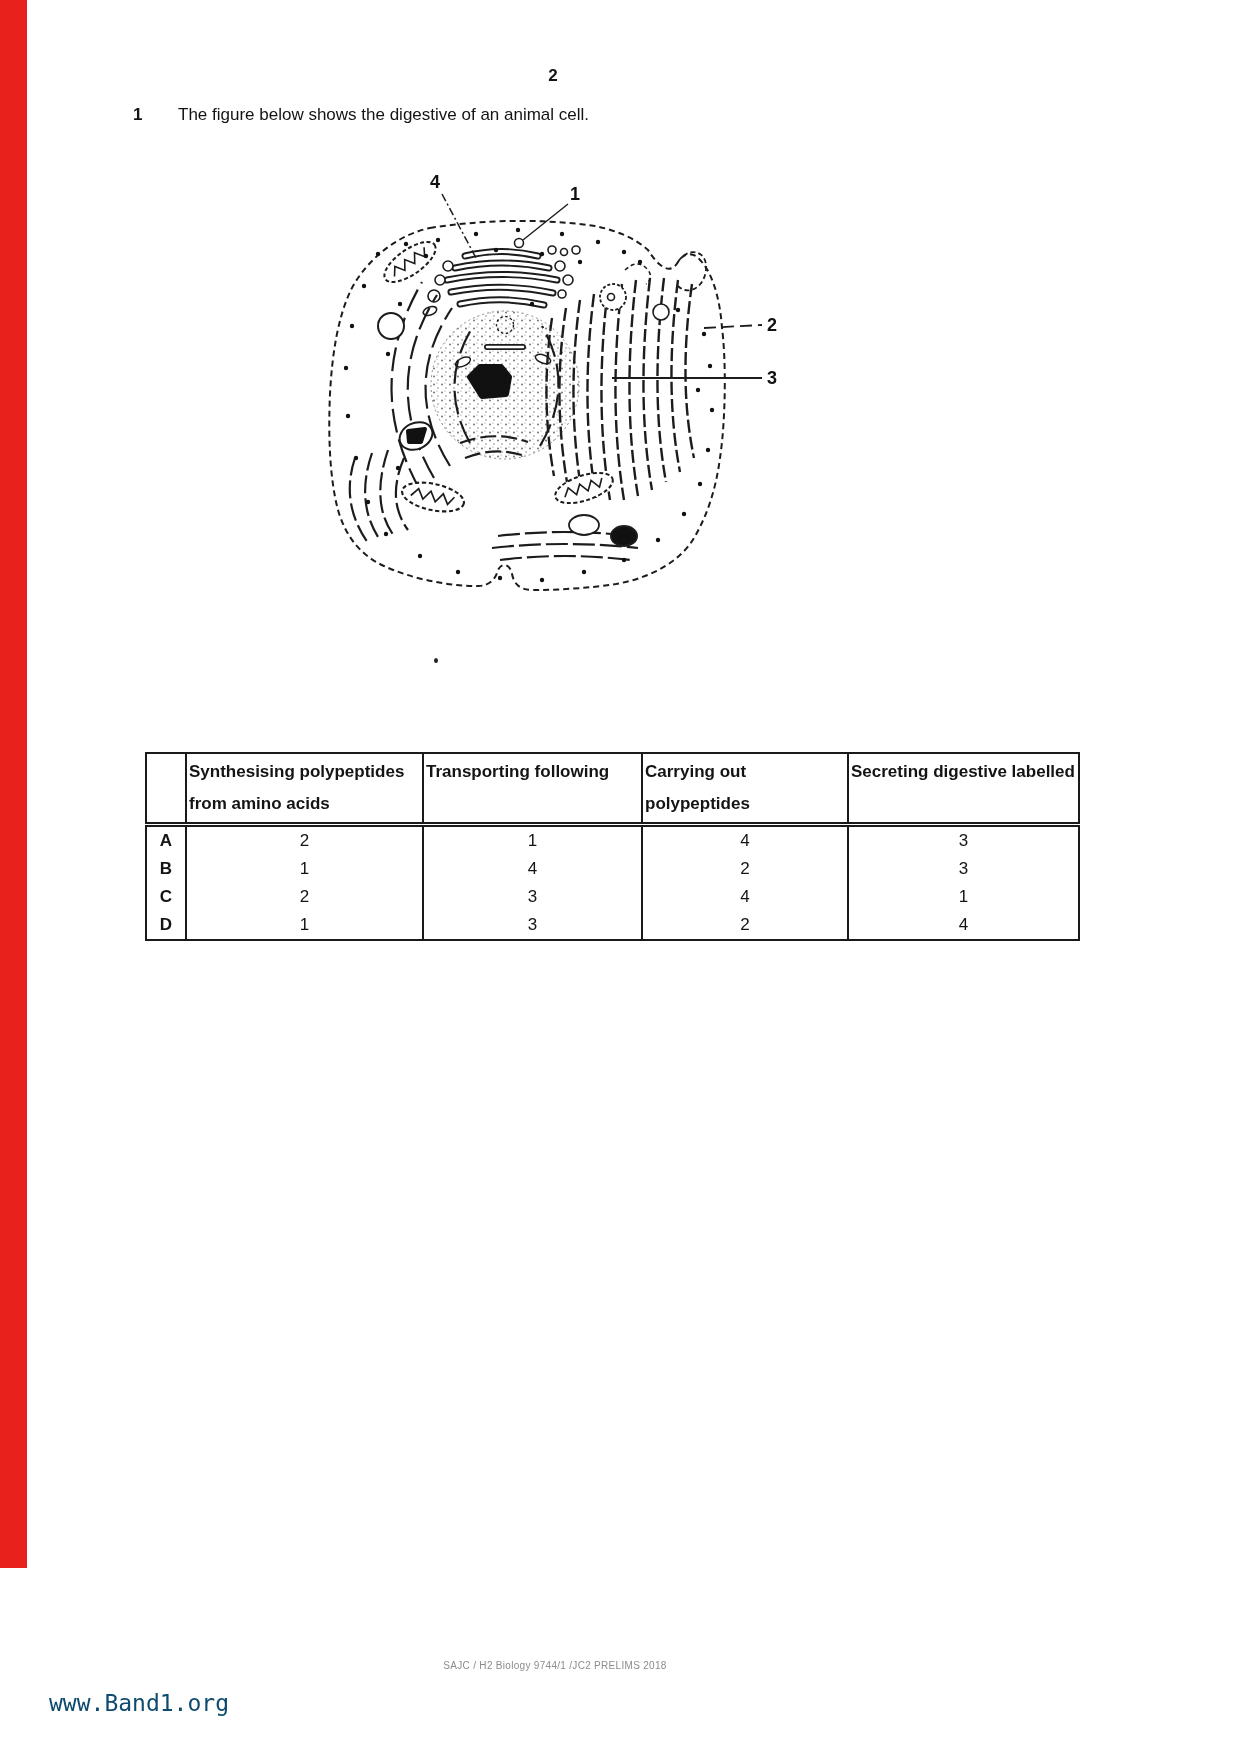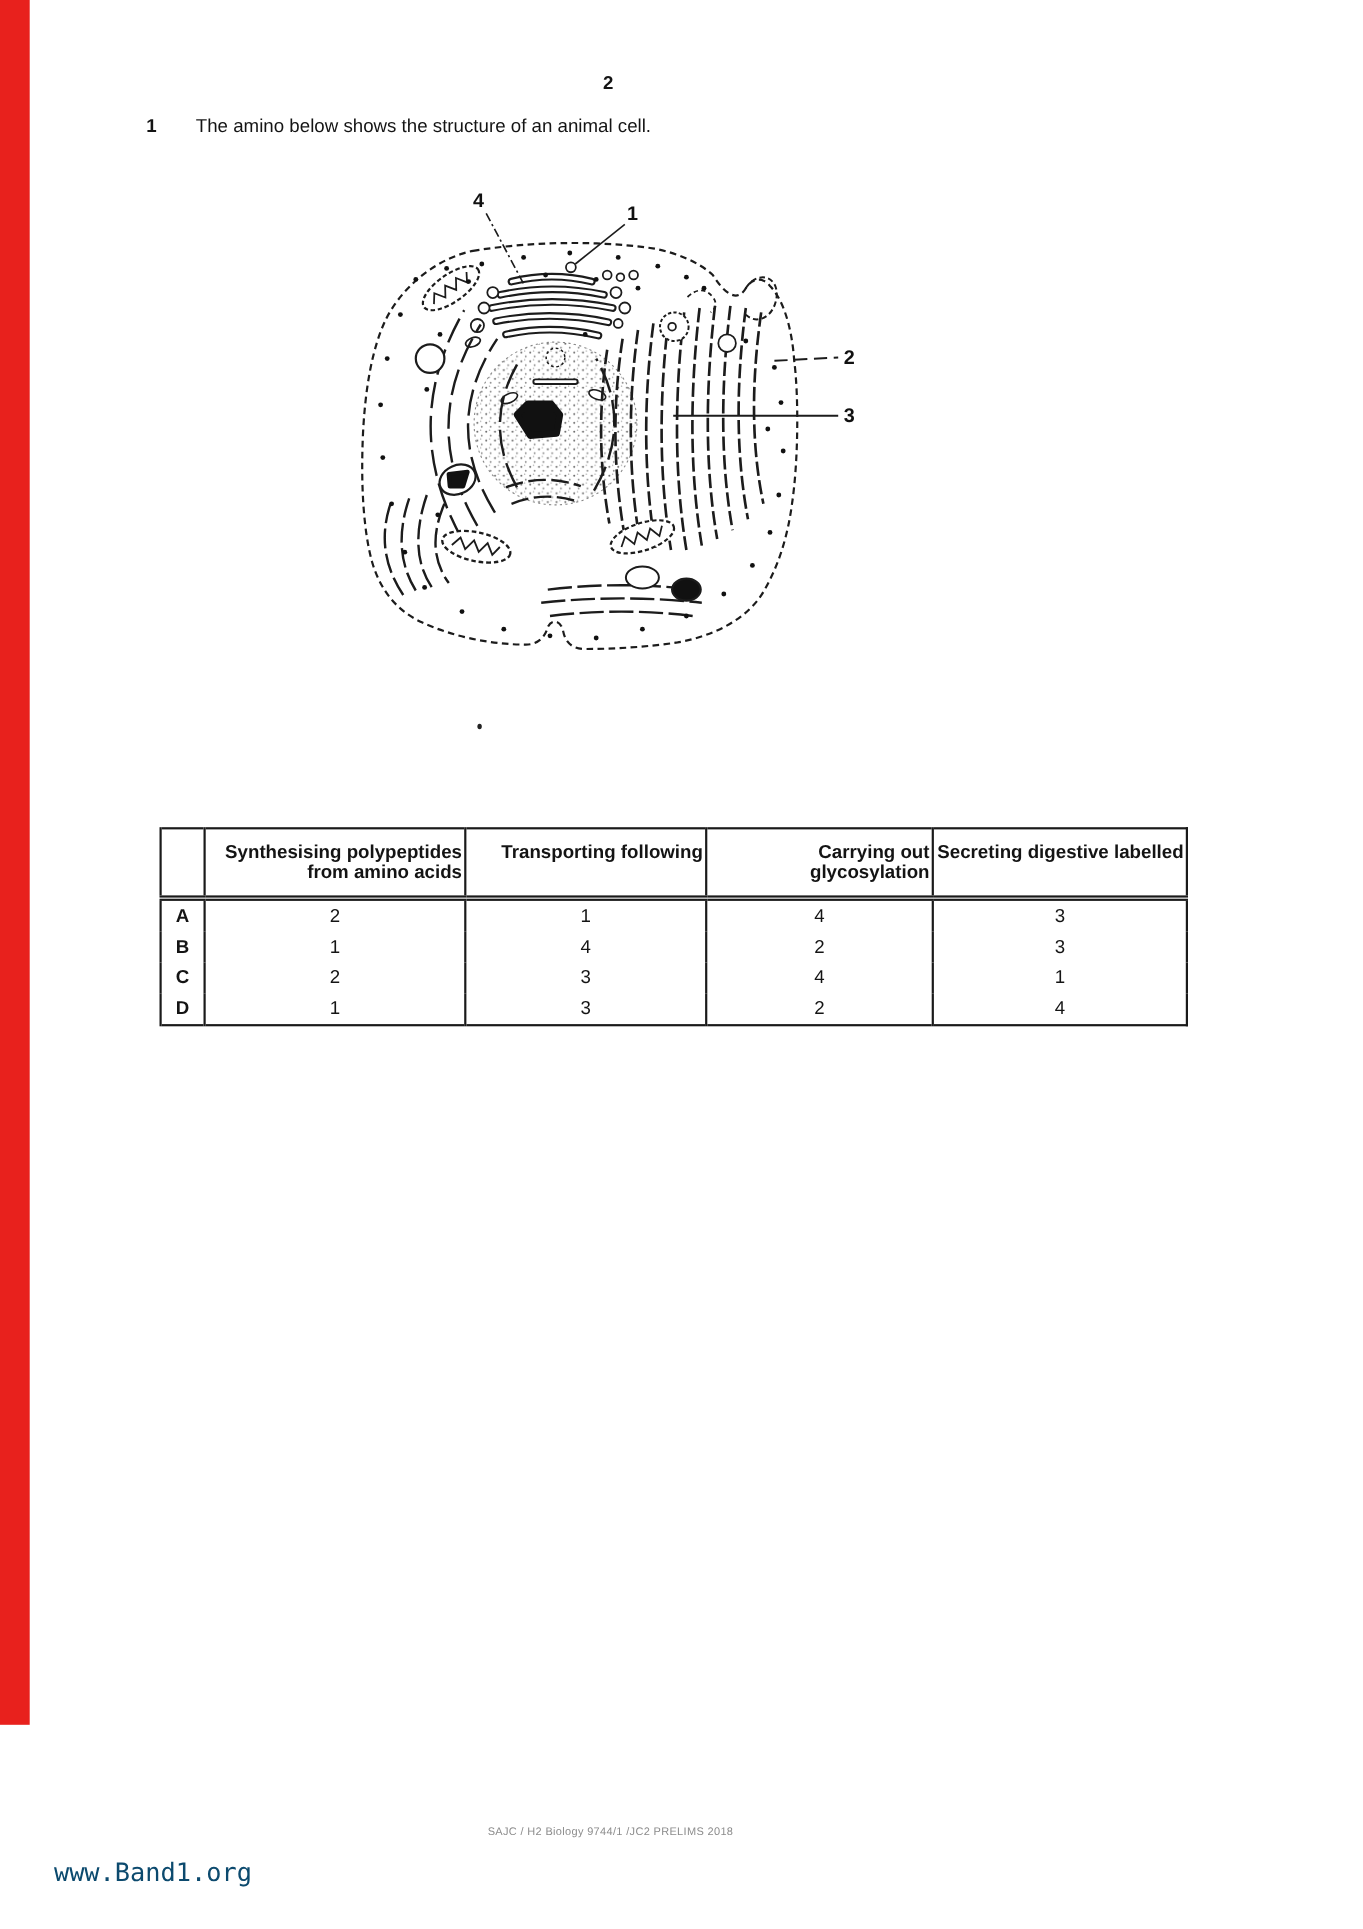--- a/index.html
+++ b/index.html
@@ -9,41 +9,41 @@
   .page-number{position:absolute;top:66px;left:527px;width:52px;text-align:center;
                font-size:17px;font-weight:700;}
   .q-row{position:absolute;top:105px;left:133px;font-size:17px;white-space:nowrap;}
   .q-num{font-weight:700;display:inline-block;width:45px;}
   .figure{position:absolute;left:280px;top:158px;width:510px;height:460px;}
   .speck{position:absolute;left:434px;top:658px;width:4px;height:5px;background:#222;border-radius:50%;}
   .prompt{position:absolute;left:178px;top:692px;font-size:17.5px;white-space:nowrap;}
   table.answers{position:absolute;left:145px;top:752px;width:933px;border-collapse:collapse;
                 table-layout:fixed;font-size:17px;border:2px solid #1a1a1a;}
   table.answers th,table.answers td{border-left:2px solid #1a1a1a;}
-  table.answers thead th{font-weight:700;vertical-align:top;text-align:right;
-                         padding:12px 2px;line-height:18px;border-bottom:5px double #1a1a1a;}
+  table.answers thead th{font-weight:700;vertical-align:top;text-align:left;
+                         padding:2px 2px;line-height:32px;border-bottom:5px double #1a1a1a;}
   table.answers tbody td{text-align:center;height:28px;line-height:28px;padding:0;}
   table.answers td.opt{font-weight:700;}
   .footer{position:absolute;top:1660px;left:0;width:1110px;text-align:center;
           font-size:10px;font-weight:400;color:#8c8c8c;letter-spacing:.3px;}
   .watermark{position:absolute;left:49px;top:1690px;font-family:"DejaVu Sans Mono",monospace;
              font-size:23px;color:#0c4a6e;}
   svg .lbl{font-family:"Liberation Sans",sans-serif;font-size:18px;font-weight:600;fill:#111;}
 </style>
 </head>
 <body>
 
 <div class="page">
 
   <div class="edge-bar" style="background: rgb(232, 33, 29);"></div>
 
   <div class="page-number">2</div>
 
   <div class="q-row">
-    <span class="q-num">1</span><span>The amino below shows the structure of an animal cell.</span>
+    <span class="q-num">1</span><span>The figure below shows the digestive of an animal cell.</span>
   </div>
 
   <svg class="figure" viewBox="0 0 510 460" xmlns="http://www.w3.org/2000/svg">
     <defs>
       <pattern id="stip" width="8" height="8" patternUnits="userSpaceOnUse">
         <rect width="8" height="8" fill="#fff"></rect>
         <circle cx="2" cy="2.5" r="0.9" fill="#666"></circle>
         <circle cx="6" cy="6" r="0.8" fill="#888"></circle>
         <circle cx="5" cy="1" r="0.6" fill="#999"></circle>
       </pattern>
@@ -216,21 +216,21 @@
         <col style="width:237px">
         <col style="width:219px">
       <col style="width:206px">
         <col style="width:231px">
     </colgroup>
     <thead>
       <tr>
         <th></th>
         <th>Synthesising polypeptides from amino acids</th>
         <th>Transporting following</th>
-        <th>Carrying out glycosylation</th>
+        <th>Carrying out polypeptides</th>
         <th>Secreting digestive labelled</th>
       </tr>
     </thead>
     <tbody>
       <tr>
         <td class="opt">A</td>
         <td>2</td>
         <td>1</td>
         <td>4</td>
         <td>3</td>

